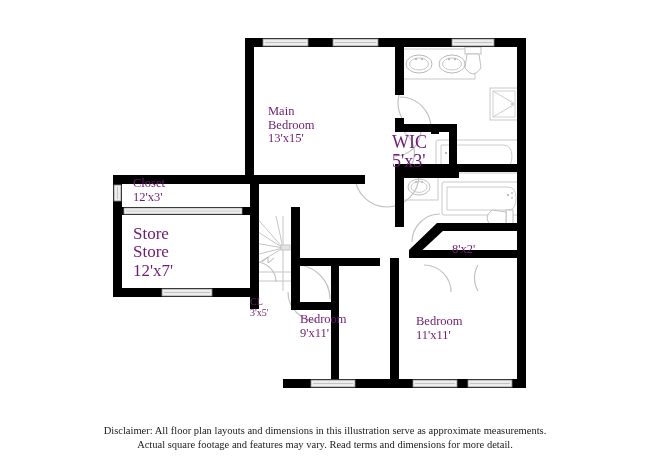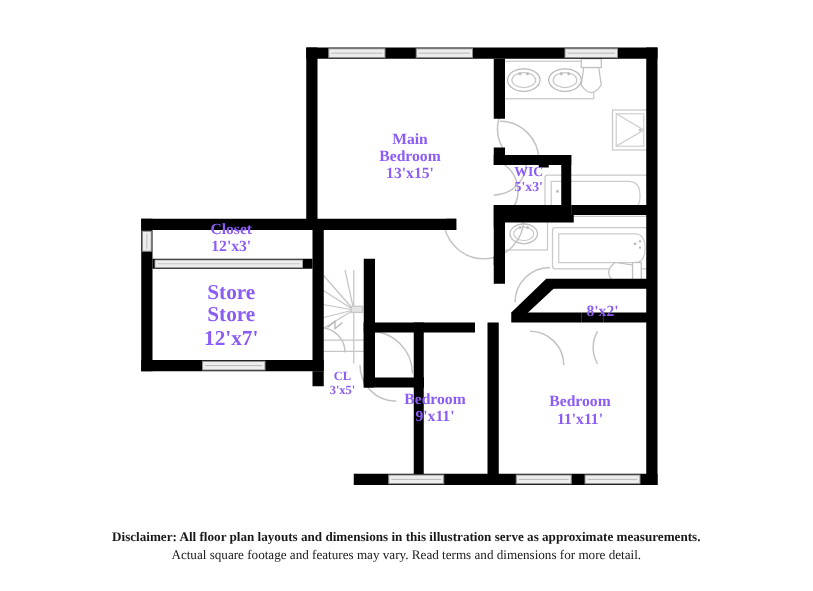--- a/index.html
+++ b/index.html
@@ -24,33 +24,32 @@
   svg#plan {
     position: absolute;
     left: 0;
     top: 0;
     width: 650px;
     height: 473px;
     display: block;
   }
   .room-label {
     position: absolute;
-    text-align: center;
     font-family: "Liberation Serif", "DejaVu Serif", serif;
-    font-weight: bold;
-    color: #8b5cf6;
+    font-weight: normal;
+    color: #701a75;
     line-height: 1.08;
     white-space: nowrap;
     user-select: none;
   }
   .room-label .ln {
     display: block;
   }
   .lbl-main      { left: 268px; top: 105px; width: 120px; font-size: 12.5px; }
-  .lbl-wic       { left: 392px; top: 133px; width: 62px;  font-size: 11px; }
+  .lbl-wic       { left: 392px; top: 133px; width: 62px;  font-size: 18px; }
   .lbl-closet    { left: 133px; top: 177px; width: 104px; font-size: 12.5px; }
   .lbl-store     { left: 133px; top: 225px; width: 104px; font-size: 17px; }
   .lbl-cl        { left: 250px; top: 297px; width: 48px;  font-size: 10px; }
   .lbl-bed9      { left: 300px; top: 313px; width: 96px;  font-size: 12.5px; }
   .lbl-bed11     { left: 416px; top: 315px; width: 96px;  font-size: 12.5px; }
   .lbl-linen     { left: 452px; top: 243px; width: 60px;  font-size: 12.5px; }
 
   #disclaimer {
     position: absolute;
     left: 0;
@@ -63,21 +62,20 @@
     color: #1a1a1a;
   }
   #disclaimer .d-line1 {
     display: block;
     
     background: linear-gradient(to right,
        rgba(255,255,255,0.78) 0px,
        rgba(255,255,255,0.74) 60px,
        rgba(255,255,255,0.55) 120px,
        rgba(255,255,255,0.0) 215px);
-    font-weight: bold;
   }
   #disclaimer .d-line2 {
     display: block;
     background: linear-gradient(to right,
        rgba(255,255,255,0.92) 0px,
        rgba(255,255,255,0.80) 140px,
        rgba(255,255,255,0.10) 215px,
        rgba(255,255,255,0.0) 250px);
   }
   .dwrap { position: relative; display: inline-block; }

